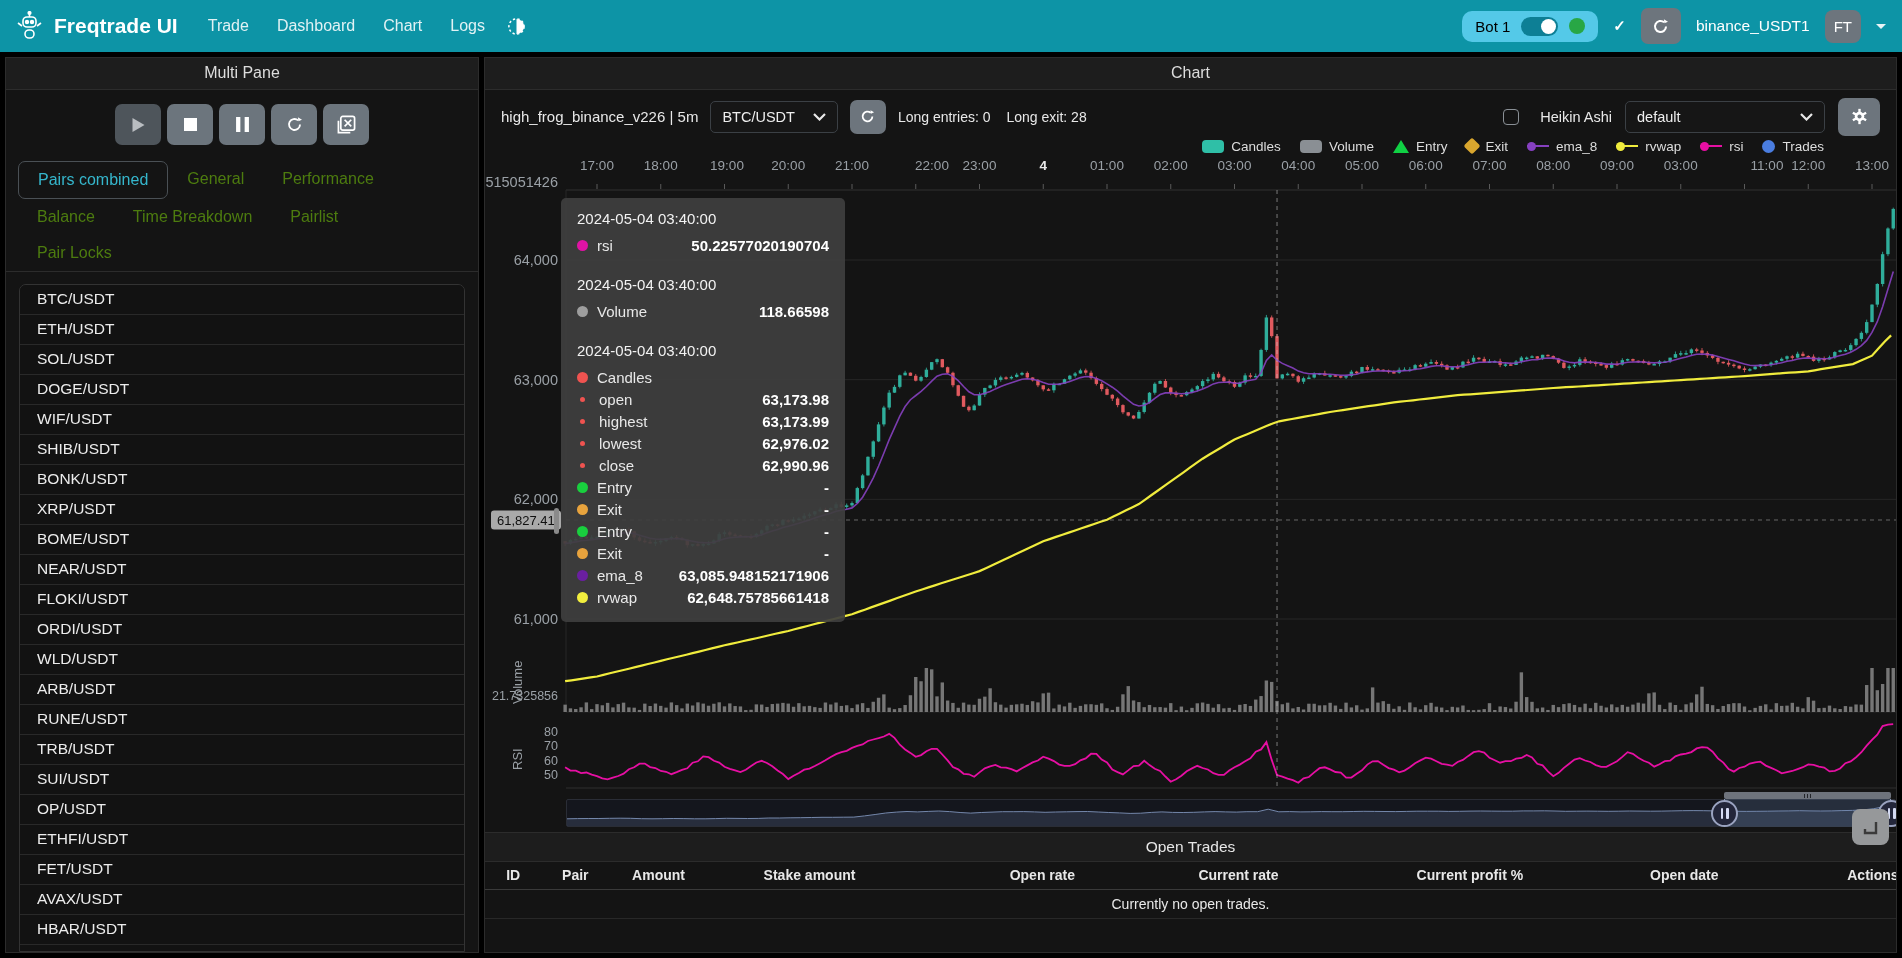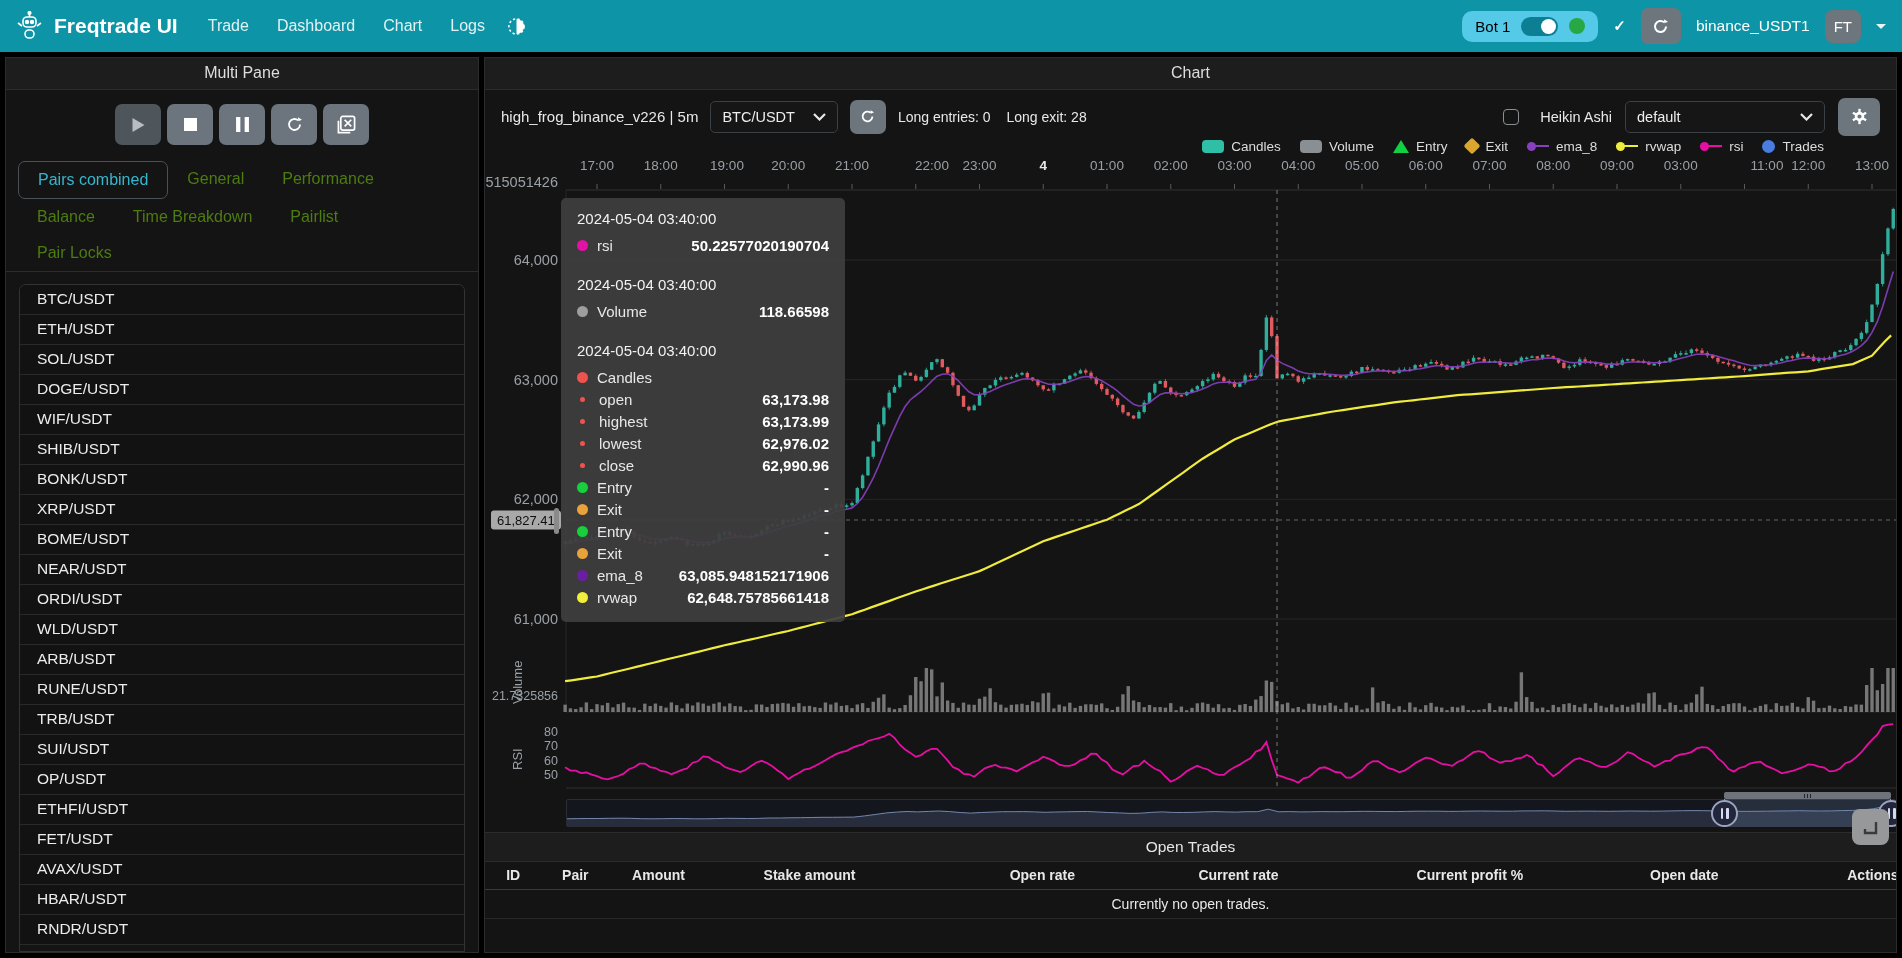--- a/index.html
+++ b/index.html
@@ -186,20 +186,21 @@
         <div class="pair-item">BTC/USDT</div>
         <div class="pair-item">ETH/USDT</div>
         <div class="pair-item">SOL/USDT</div>
         <div class="pair-item">DOGE/USDT</div>
         <div class="pair-item">WIF/USDT</div>
         <div class="pair-item">SHIB/USDT</div>
         <div class="pair-item">BONK/USDT</div>
         <div class="pair-item">XRP/USDT</div>
         <div class="pair-item">BOME/USDT</div>
         <div class="pair-item">NEAR/USDT</div>
+        <div class="pair-item">FLOKI/USDT</div>
         <div class="pair-item">ORDI/USDT</div>
         <div class="pair-item">WLD/USDT</div>
         <div class="pair-item">ARB/USDT</div>
         <div class="pair-item">RUNE/USDT</div>
         <div class="pair-item">TRB/USDT</div>
         <div class="pair-item">SUI/USDT</div>
         <div class="pair-item">OP/USDT</div>
         <div class="pair-item">ETHFI/USDT</div>
         <div class="pair-item">FET/USDT</div>
         <div class="pair-item">AVAX/USDT</div>

